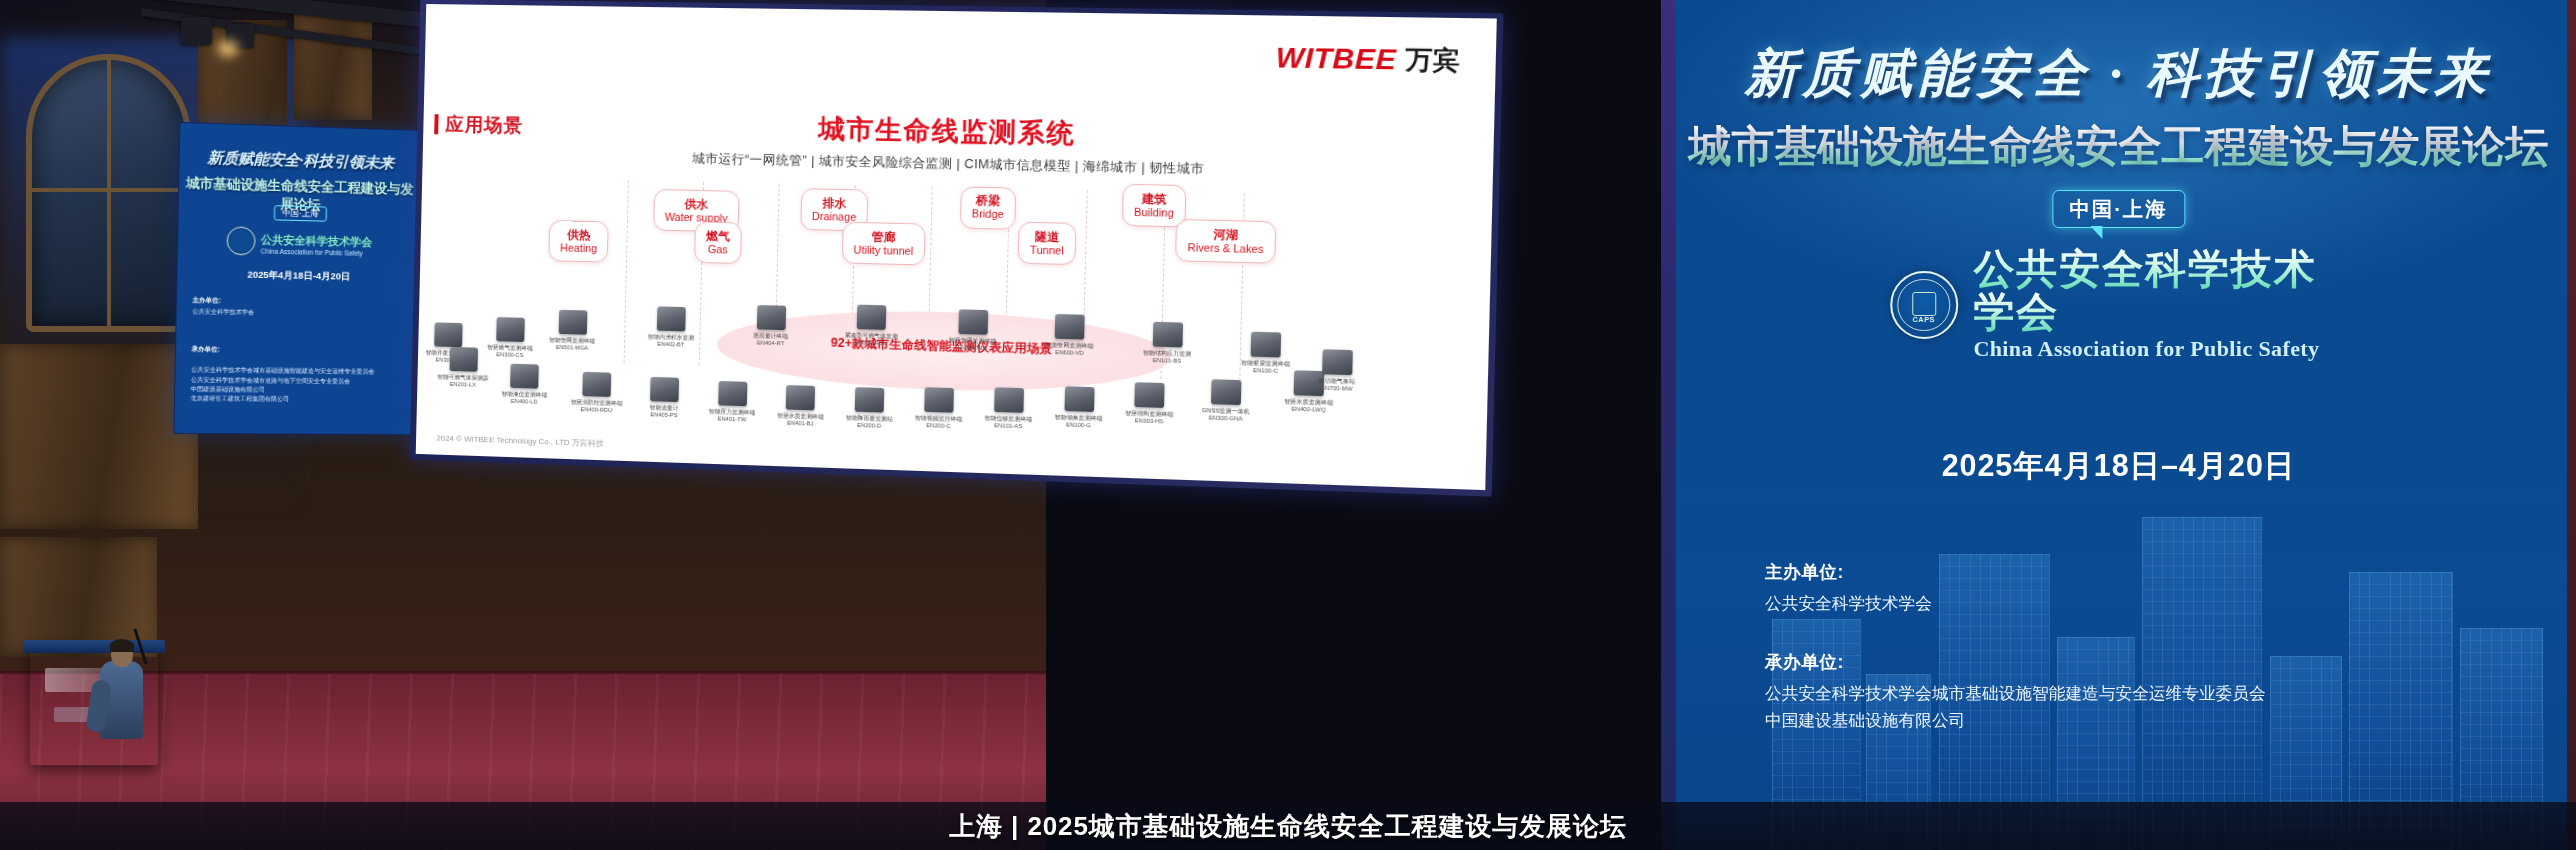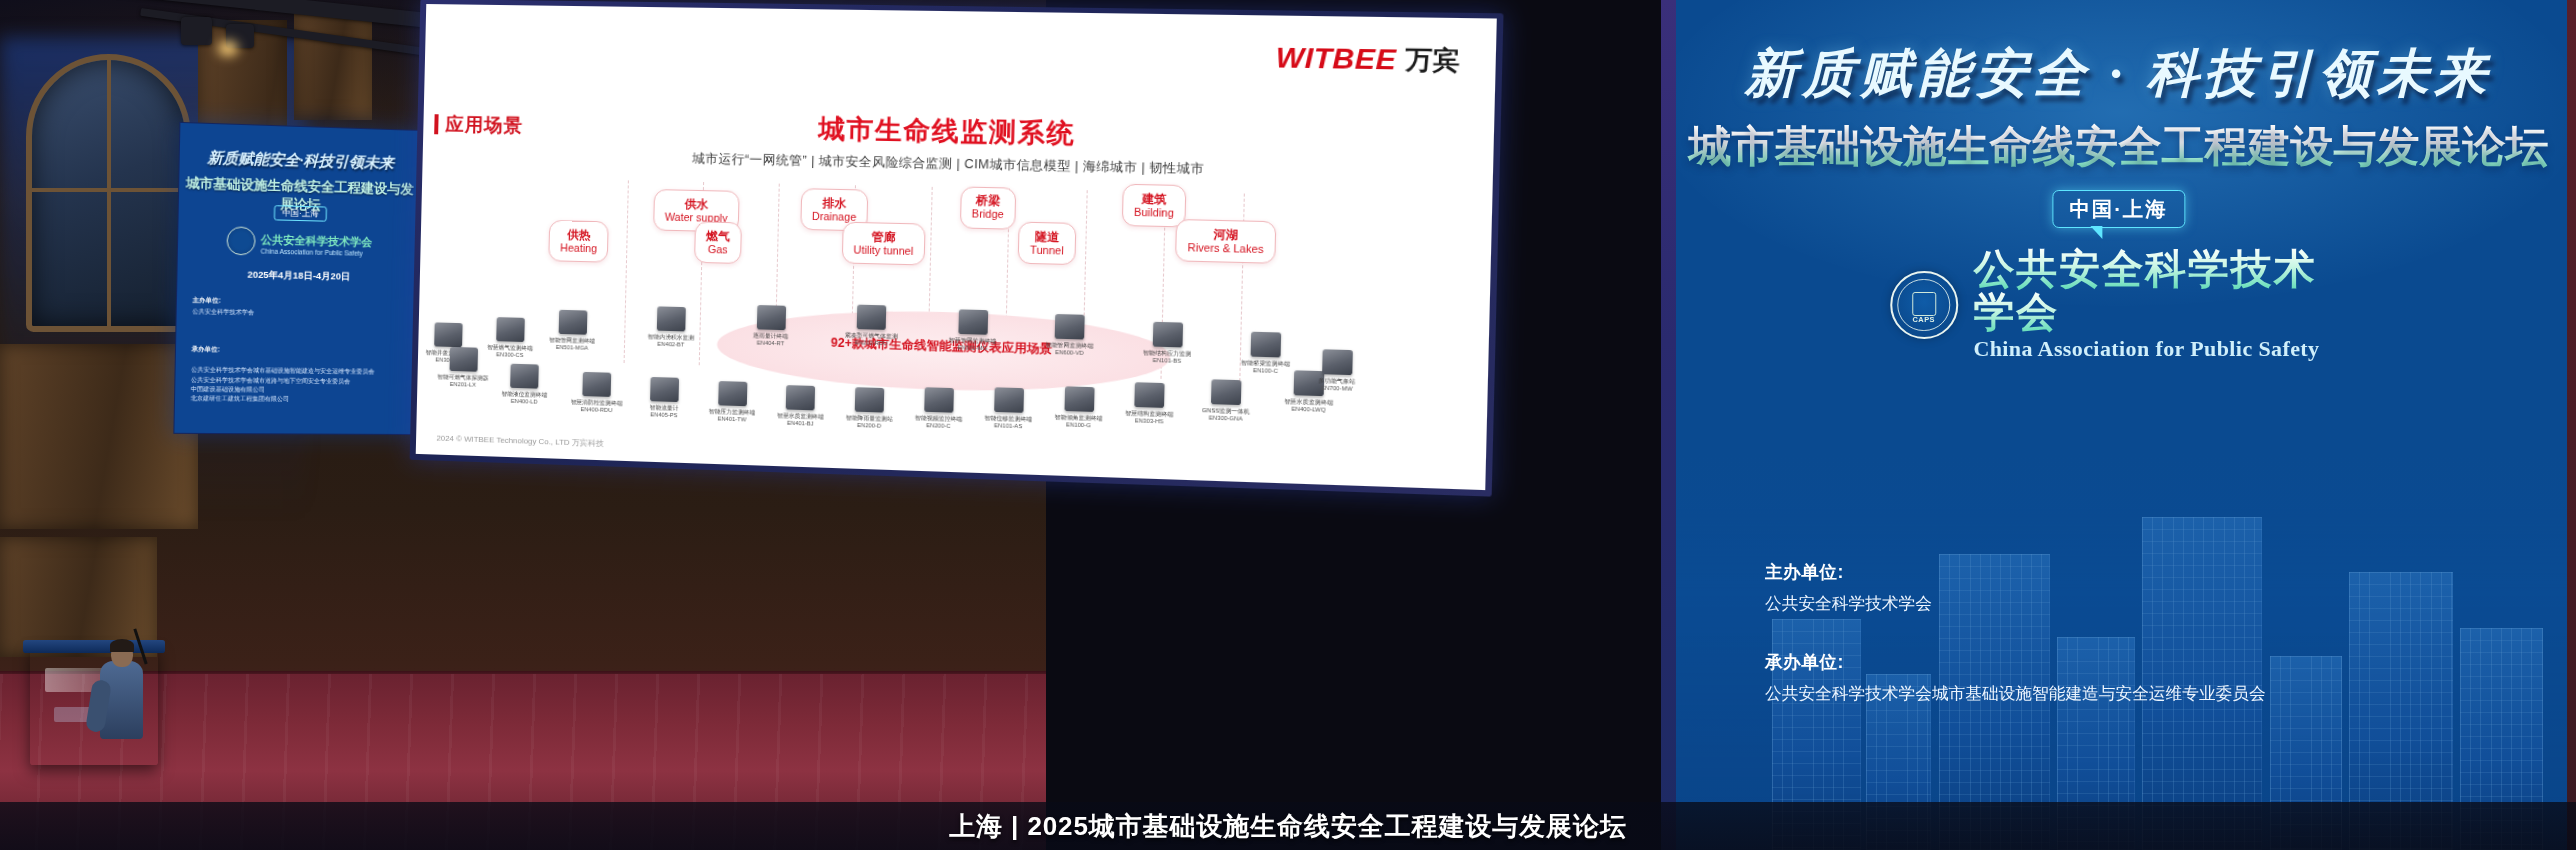--- a/index.html
+++ b/index.html
@@ -639,32 +639,34 @@
       <div class="caps-seal">
         <div class="caps-inner"></div>
         <div class="caps-txt">CAPS</div>
       </div>
       <div>
         <span class="kv-org-cn">公共安全科学技术学会</span>
         <span class="kv-org-en">China Association for Public Safety</span>
       </div>
     </div>
 
+    <div class="kv-date">2025年4月18日–4月20日</div>
 
     <div class="kv-sec" id="kv-host">
       <div class="hd">主办单位:</div>
       <div class="ln" id="host-lines">
           <div>公共安全科学技术学会</div>
         </div>
     </div>
 
     <div class="kv-sec" id="kv-organizers">
       <div class="hd">承办单位:</div>
       <div class="ln" id="organizer-lines">
           <div>公共安全科学技术学会城市基础设施智能建造与安全运维专业委员会</div>
+          <div>中国建设基础设施有限公司</div>
         </div>
     </div>
   </div>
 
   <div class="caption">
     <span>上海 | 2025城市基础设施生命线安全工程建设与发展论坛</span>
   </div>
 
 </div>
 

